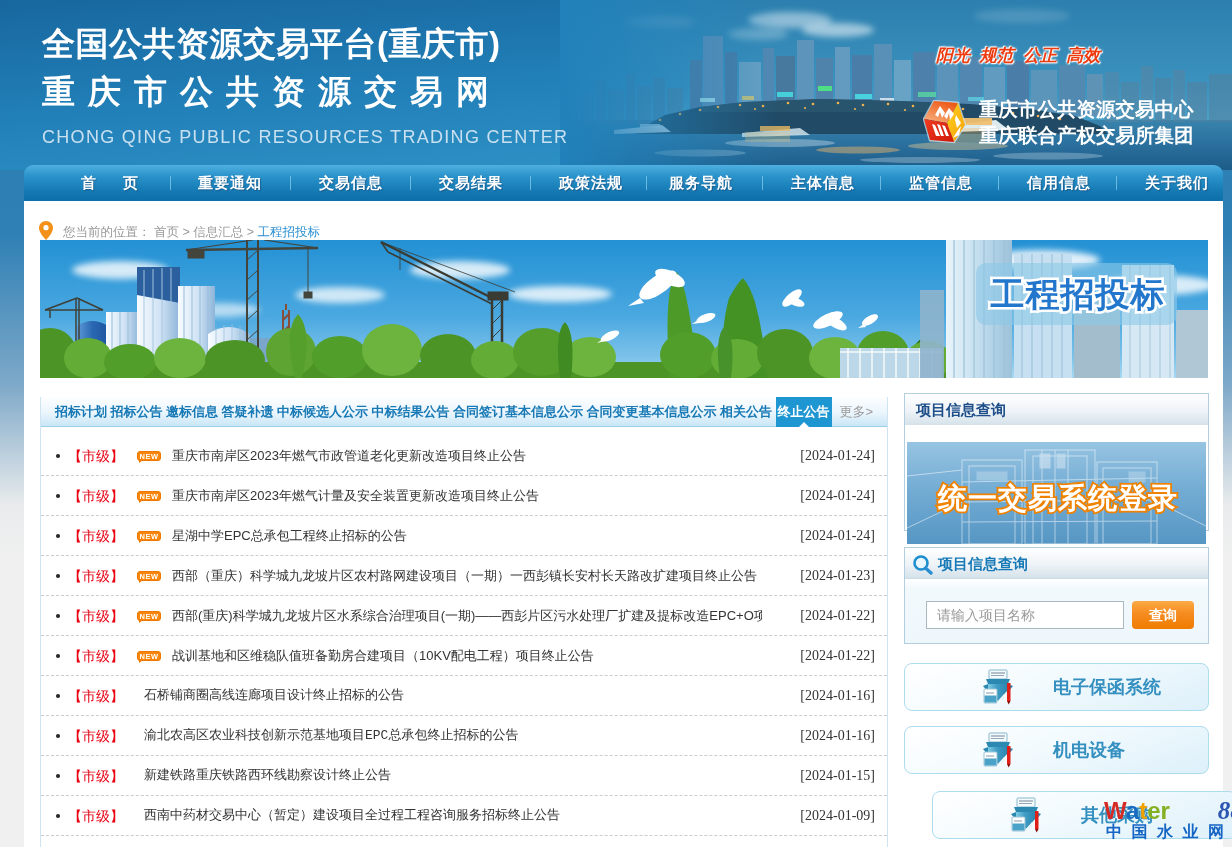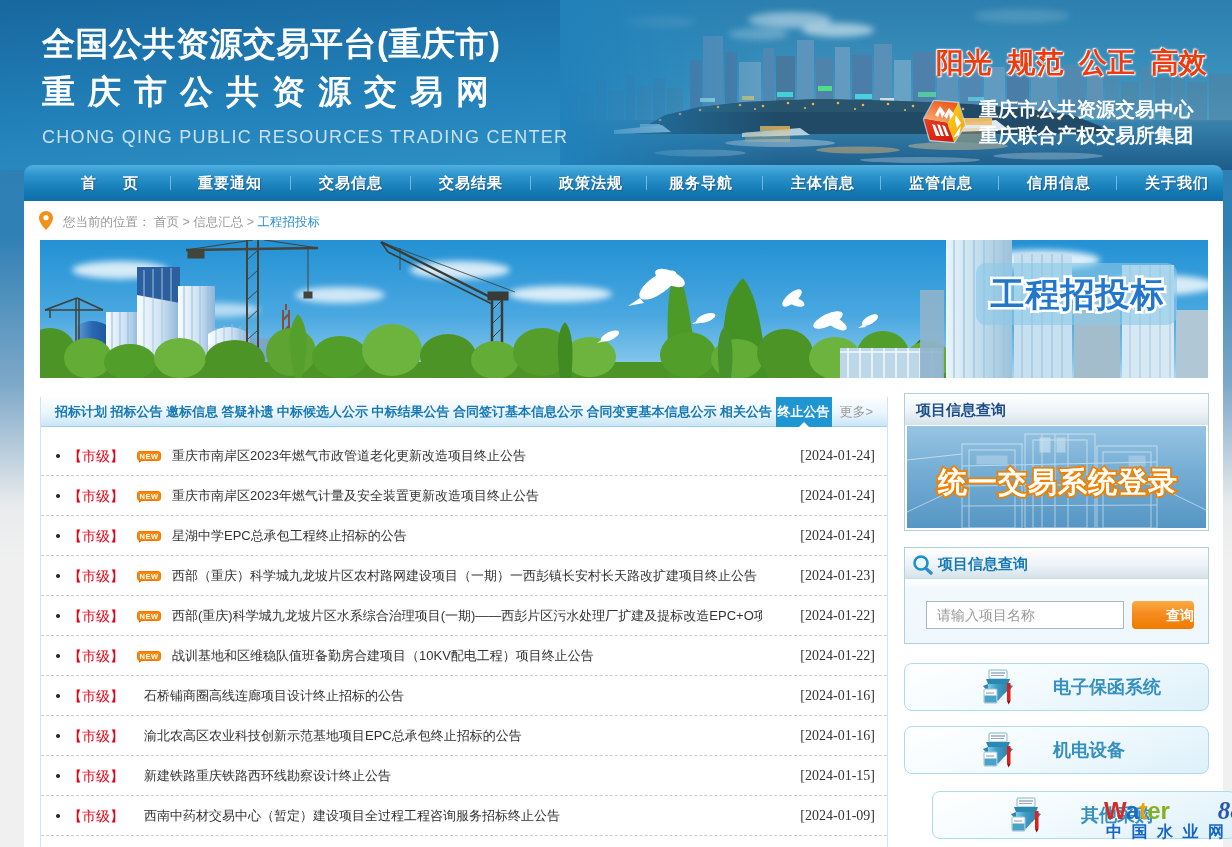--- a/index.html
+++ b/index.html
@@ -4,60 +4,60 @@
 <style>
 *{margin:0;padding:0;box-sizing:border-box;}
 html,body{width:1232px;height:847px;overflow:hidden;}
 body{font-family:"Liberation Sans",sans-serif;position:relative;
 background:linear-gradient(180deg,#2e7fb4 170px,#2f80b5 235px,#7ea9c9 385px,#e9ebec 505px,#f0f0f0 560px,#f0f0f0 100%);}
 #header{position:absolute;left:0;top:0;width:1232px;height:170px;overflow:hidden;}
 #h-title{position:absolute;left:42px;top:22px;color:#fff;}
 #h-t1{font-size:33px;font-weight:bold;letter-spacing:0.5px;}
 #h-t2{font-size:33px;font-weight:bold;letter-spacing:13px;margin-top:3px;white-space:nowrap;}
 #h-t3{font-size:18px;color:#c9e0f0;letter-spacing:1.3px;margin-top:12px;}
-#slogan{position:absolute;left:936px;top:44px;font-size:28px;font-weight:bold;white-space:nowrap;
-color:#ed3b10;text-shadow:0 0 2px #fff,0 0 3px #fff,1px 1px 1px #fff,-1px -1px 1px #fff;}
+#slogan{position:absolute;left:936px;top:44px;font-size:17px;font-weight:bold;white-space:nowrap;
+color:#ed3b10;text-shadow:0 0 2px #fff,0 0 3px #fff,1px 1px 1px #fff,-1px -1px 1px #fff;font-style:italic;}
 #orgs{position:absolute;left:979px;top:96px;color:#fff;font-size:19.5px;font-weight:bold;line-height:26px;white-space:nowrap;}
 #hlogo{position:absolute;left:923px;top:100px;}
 #nav{position:absolute;left:24px;top:165px;width:1199px;height:36px;border-radius:9px 9px 0 0;
 background:linear-gradient(180deg,#4fb0e0 0%,#2b93cb 30%,#1478b2 75%,#0e6fa9 100%);}
 .nitem{position:absolute;top:0;width:120px;height:36px;line-height:36px;text-align:center;color:#fff;font-size:15px;font-weight:bold;letter-spacing:1px;white-space:nowrap;text-shadow:1px 1px 1px rgba(30,50,90,0.45);}
 .nsep{position:absolute;top:11px;width:1px;height:14px;background:#7ec7ec;opacity:.8;}
 #content{position:absolute;left:24px;top:201px;width:1199px;height:646px;background:#fff;}
-#crumb{position:absolute;left:15px;top:2px;height:39px;width:1170px;font-size:12.5px;color:#999;line-height:39px;}
+#crumb{position:absolute;left:15px;top:12px;height:39px;width:1170px;font-size:12.5px;color:#999;line-height:39px;}
 #crumb svg{vertical-align:-4px;margin-right:10px;}
 #crumb .cur{color:#2a8fd0;}
 #banner{position:absolute;left:16px;top:39px;width:1168px;height:138px;}
 #leftbox{position:absolute;left:16px;top:195.5px;width:848px;height:466px;border:1px solid #cfe3f0;border-top:none;background:#fff;}
 #tabs{position:absolute;left:0;top:0;width:846px;height:30px;background:linear-gradient(180deg,#fdfeff 0%,#eaf5fc 55%,#c9e6f7 100%);border-bottom:1px solid #9ecfe8;white-space:nowrap;font-size:13px;font-weight:bold;color:#1779b5;}
 #tabs span{display:inline-block;vertical-align:top;line-height:30px;margin-left:3.5px;}
 #tabs span.first{margin-left:14px;}
 #tabs span.sel{background:#1e96d2;color:#fff;padding:0 2px;position:relative;}
 #tabs span.sel i{position:absolute;left:50%;bottom:0;margin-left:-5px;width:0;height:0;border-left:5px solid transparent;border-right:5px solid transparent;border-bottom:5px solid #fff;}
 #tabs .more{position:absolute;right:14px;top:0;line-height:30px;color:#999;font-weight:normal;font-size:13px;}
 .row{position:absolute;left:0;width:846px;height:40px;border-bottom:1px dashed #ccc;}
 .row .dot{position:absolute;left:15px;top:18px;width:4px;height:4px;background:#222;border-radius:50%;}
 .row .tag{position:absolute;left:27px;top:0;line-height:40px;color:#e60012;font-size:14px;}
 .row .new{position:absolute;left:96px;top:15px;width:24px;height:10px;background:#f9860a;border:1px solid #f07800;border-radius:3px;color:#fff;font-size:7.5px;font-weight:bold;text-align:center;line-height:9px;letter-spacing:0.5px;}
 .row .new:after{content:"";position:absolute;left:1px;bottom:-3px;width:0;height:0;border-left:4px solid #f07800;border-bottom:3px solid transparent;}
 .row .tit{position:absolute;top:0;line-height:40px;font-size:13px;color:#333;white-space:nowrap;max-width:590px;overflow:hidden;}
 .row .tit.wb{left:131px;}
-.row .tit.nb{left:103px;}
+.row .tit.nb{left:103px;font-family:Liberation Mono, monospace;}
 .row .date{position:absolute;right:12px;top:0;line-height:40px;font-size:14px;color:#333;font-family:"Liberation Serif",serif;}
 #sidebar{position:absolute;left:880px;top:0;width:305px;}
 .sbox{position:absolute;left:0;width:305px;background:#fff;}
 .shead{height:31px;line-height:31px;background:linear-gradient(180deg,#ffffff 0%,#eef3f7 55%,#d5e2ea 100%);font-size:15px;font-weight:bold;}
 #box1{top:191.5px;height:138px;border:1px solid #b3cfdf;}
 #box1 .shead{color:#1d4e89;padding-left:11px;}
-#loginbanner{position:absolute;left:2px;top:32px;width:299px;height:102px;text-align:center;}
+#loginbanner{position:absolute;left:2px;top:48px;width:299px;height:102px;text-align:center;}
 #box2{top:345.5px;height:97px;border:1px solid #b3cfdf;background:linear-gradient(180deg,#fff 31px,#f2f9fd 40px,#eef7fc 100%);}
 #box2 .shead{color:#1779b5;padding-left:33px;border-bottom:1px solid #c9dce8;}
 #box2 svg{position:absolute;left:7px;top:7px;}
 #sinput{position:absolute;left:21px;top:53px;width:198px;height:28px;border:1px solid #aab8c0;background:#fff;font-size:14px;color:#999;line-height:26px;padding-left:10px;}
-#sbtn{position:absolute;left:227px;top:53px;width:62px;height:28px;border-radius:4px;background:linear-gradient(180deg,#fbab45 0%,#f68b1f 45%,#ef7c00 100%);color:#fff;font-size:14px;font-weight:bold;text-align:right;line-height:28px;}
+#sbtn{position:absolute;left:227px;top:53px;width:62px;height:28px;border-radius:4px;background:linear-gradient(180deg,#fbab45 0%,#f68b1f 45%,#ef7c00 100%);color:#fff;font-size:14px;font-weight:bold;text-align:center;line-height:28px;}
 .ibox{border:1px solid #aedcef;border-radius:8px;background:linear-gradient(160deg,#ffffff 0%,#f4fbfe 40%,#ddf0fa 100%);}
 .ibox .itxt{position:absolute;left:148px;top:0;height:100%;display:flex;align-items:center;font-size:18px;font-weight:bold;color:#3590c0;white-space:nowrap;}
 .ibox svg{position:absolute;left:78px;top:50%;margin-top:-18px;}
 #box3{top:461.5px;height:48px;}
 #box4{top:524.5px;height:48px;}
 #box5{top:590px;height:48px;margin-left:28px;}
 #wm{position:absolute;left:1104px;top:801px;z-index:50;white-space:nowrap;}
 #wm .l1{line-height:20px;font-size:24px;font-weight:bold;letter-spacing:0;}
 #wm .l1 .n8{font-family:"Liberation Serif",serif;font-style:italic;color:#2a55b0;font-size:25px;font-weight:bold;margin-left:48px;}
 #wm .l1 .com{font-size:9px;color:#e03b30;font-weight:bold;}

